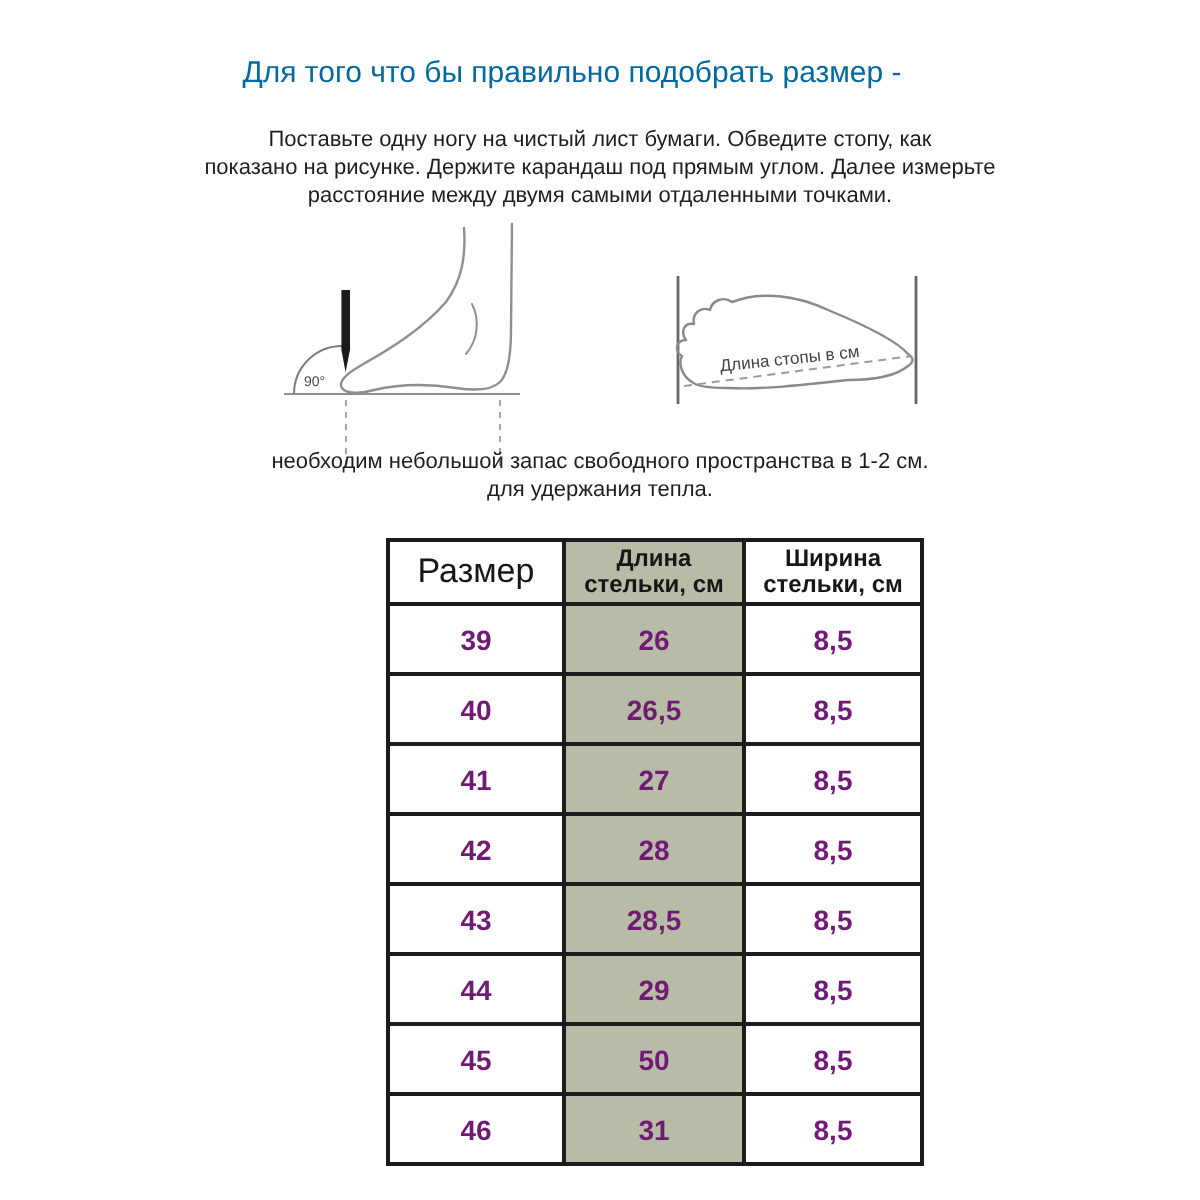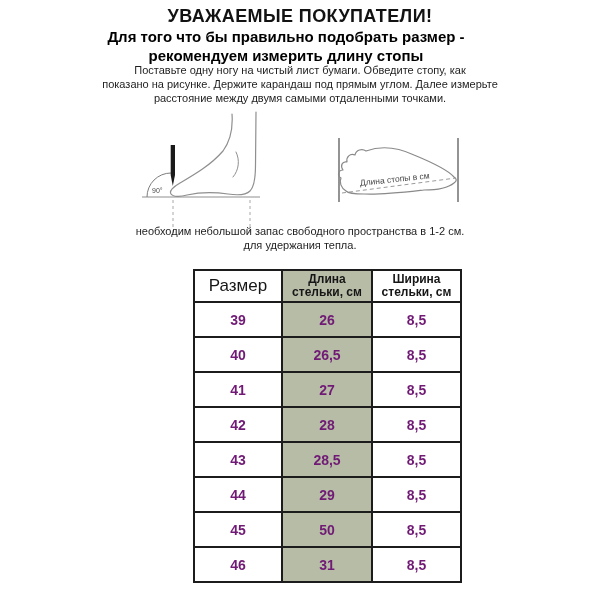--- a/index.html
+++ b/index.html
@@ -14,22 +14,22 @@
 
   .title {
     position: absolute; top: 6px; left: 0; width: 600px;
     text-align: center;
     font-size: 18px; font-weight: 800; letter-spacing: .4px;
     color: #121212;
   }
   .subtitle {
     position: absolute; top: 27px; left: 0; width: 572px;
     text-align: center;
-    font-size: 15px; font-weight: 700; line-height: 19px;
-    color: #000000;
+    font-size: 15px; font-weight: 400; line-height: 19px;
+    color: #0369a1;
   }
   .paragraph {
     position: absolute; left: 0; width: 600px;
     text-align: center;
     font-size: 11px; font-weight: 500; line-height: 14px;
     color: #1e1e1e;
   }
   .instructions { top: 63px; }
   .note { top: 224px; }
 
@@ -54,25 +54,23 @@
   table.size-table .hl { background: var(--hl, #b7bca7); }
   .thwrap { display: inline-block; max-width: 74px; }
 
   svg text { font-family: "Liberation Sans", "DejaVu Sans", sans-serif; }
 </style>
 </head>
 <body>
 
 <div class="page">
 
-  <h1 class="title">УВАЖАЕМЫЕ ПОКУПАТЕЛИ!</h1>
 
   <div class="subtitle">
     <div>Для того что бы правильно подобрать размер -</div>
-    <div>рекомендуем измерить длину стопы</div>
   </div>
 
   <div class="paragraph instructions">
     <div>Поставьте одну ногу на чистый лист бумаги. Обведите стопу, как</div>
     <div>показано на рисунке. Держите карандаш под прямым углом. Далее измерьте</div>
     <div>расстояние между двумя самыми отдаленными точками.</div>
   </div>
 
   <svg class="illo illo-left" width="122" height="134" viewBox="0 0 122 134" aria-hidden="true">
 

